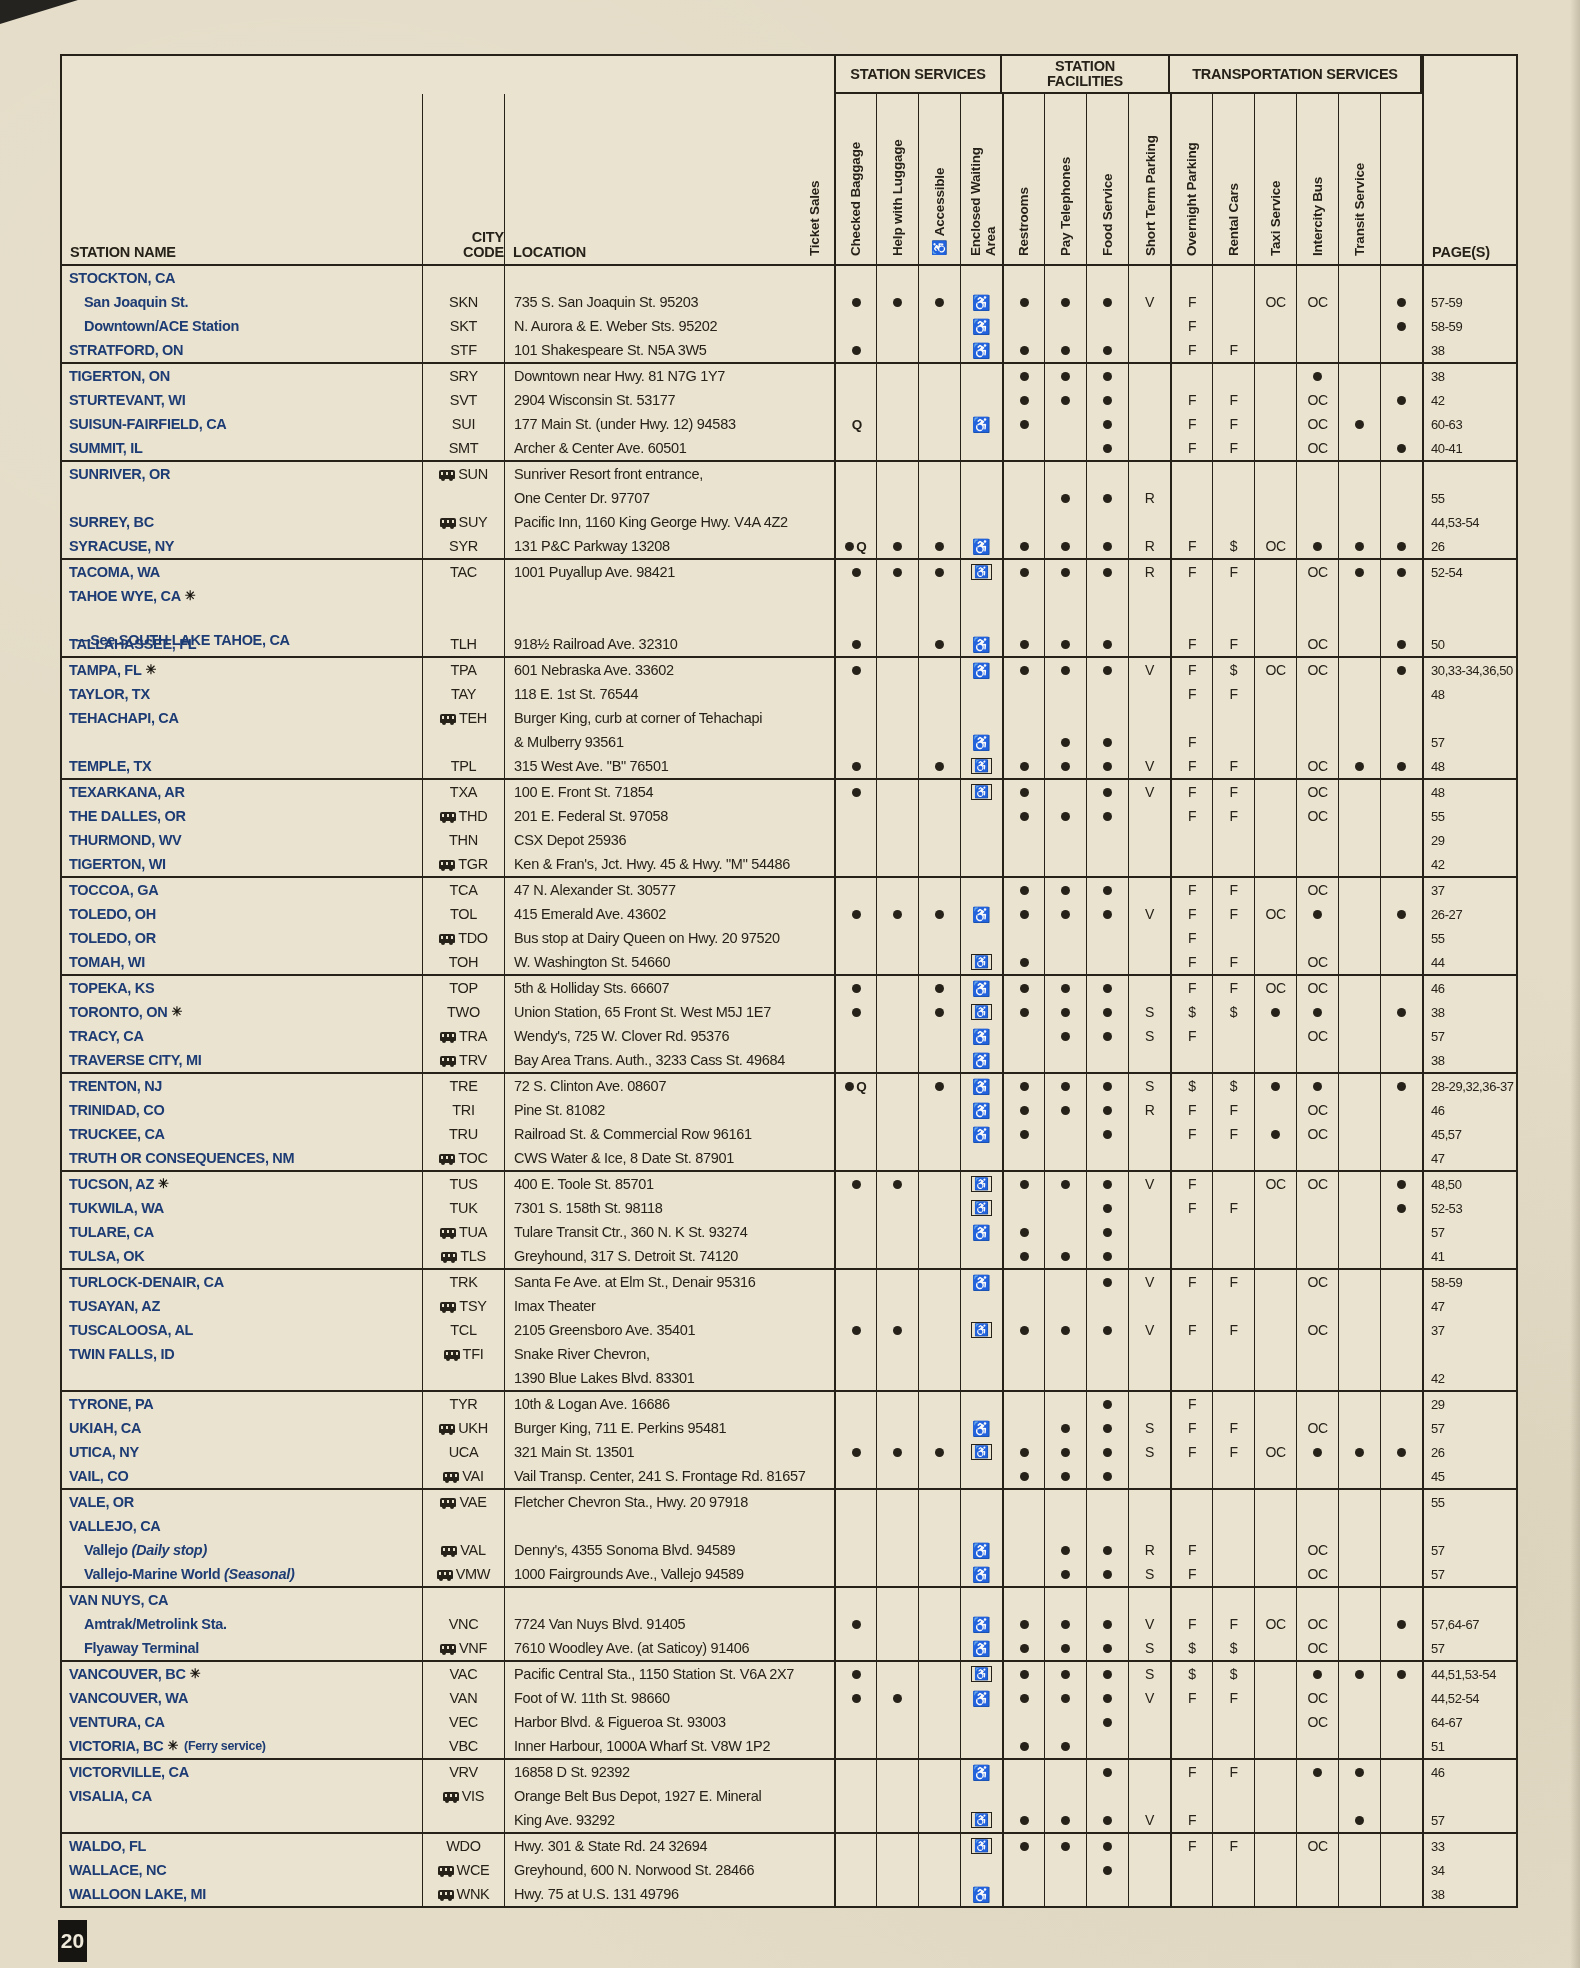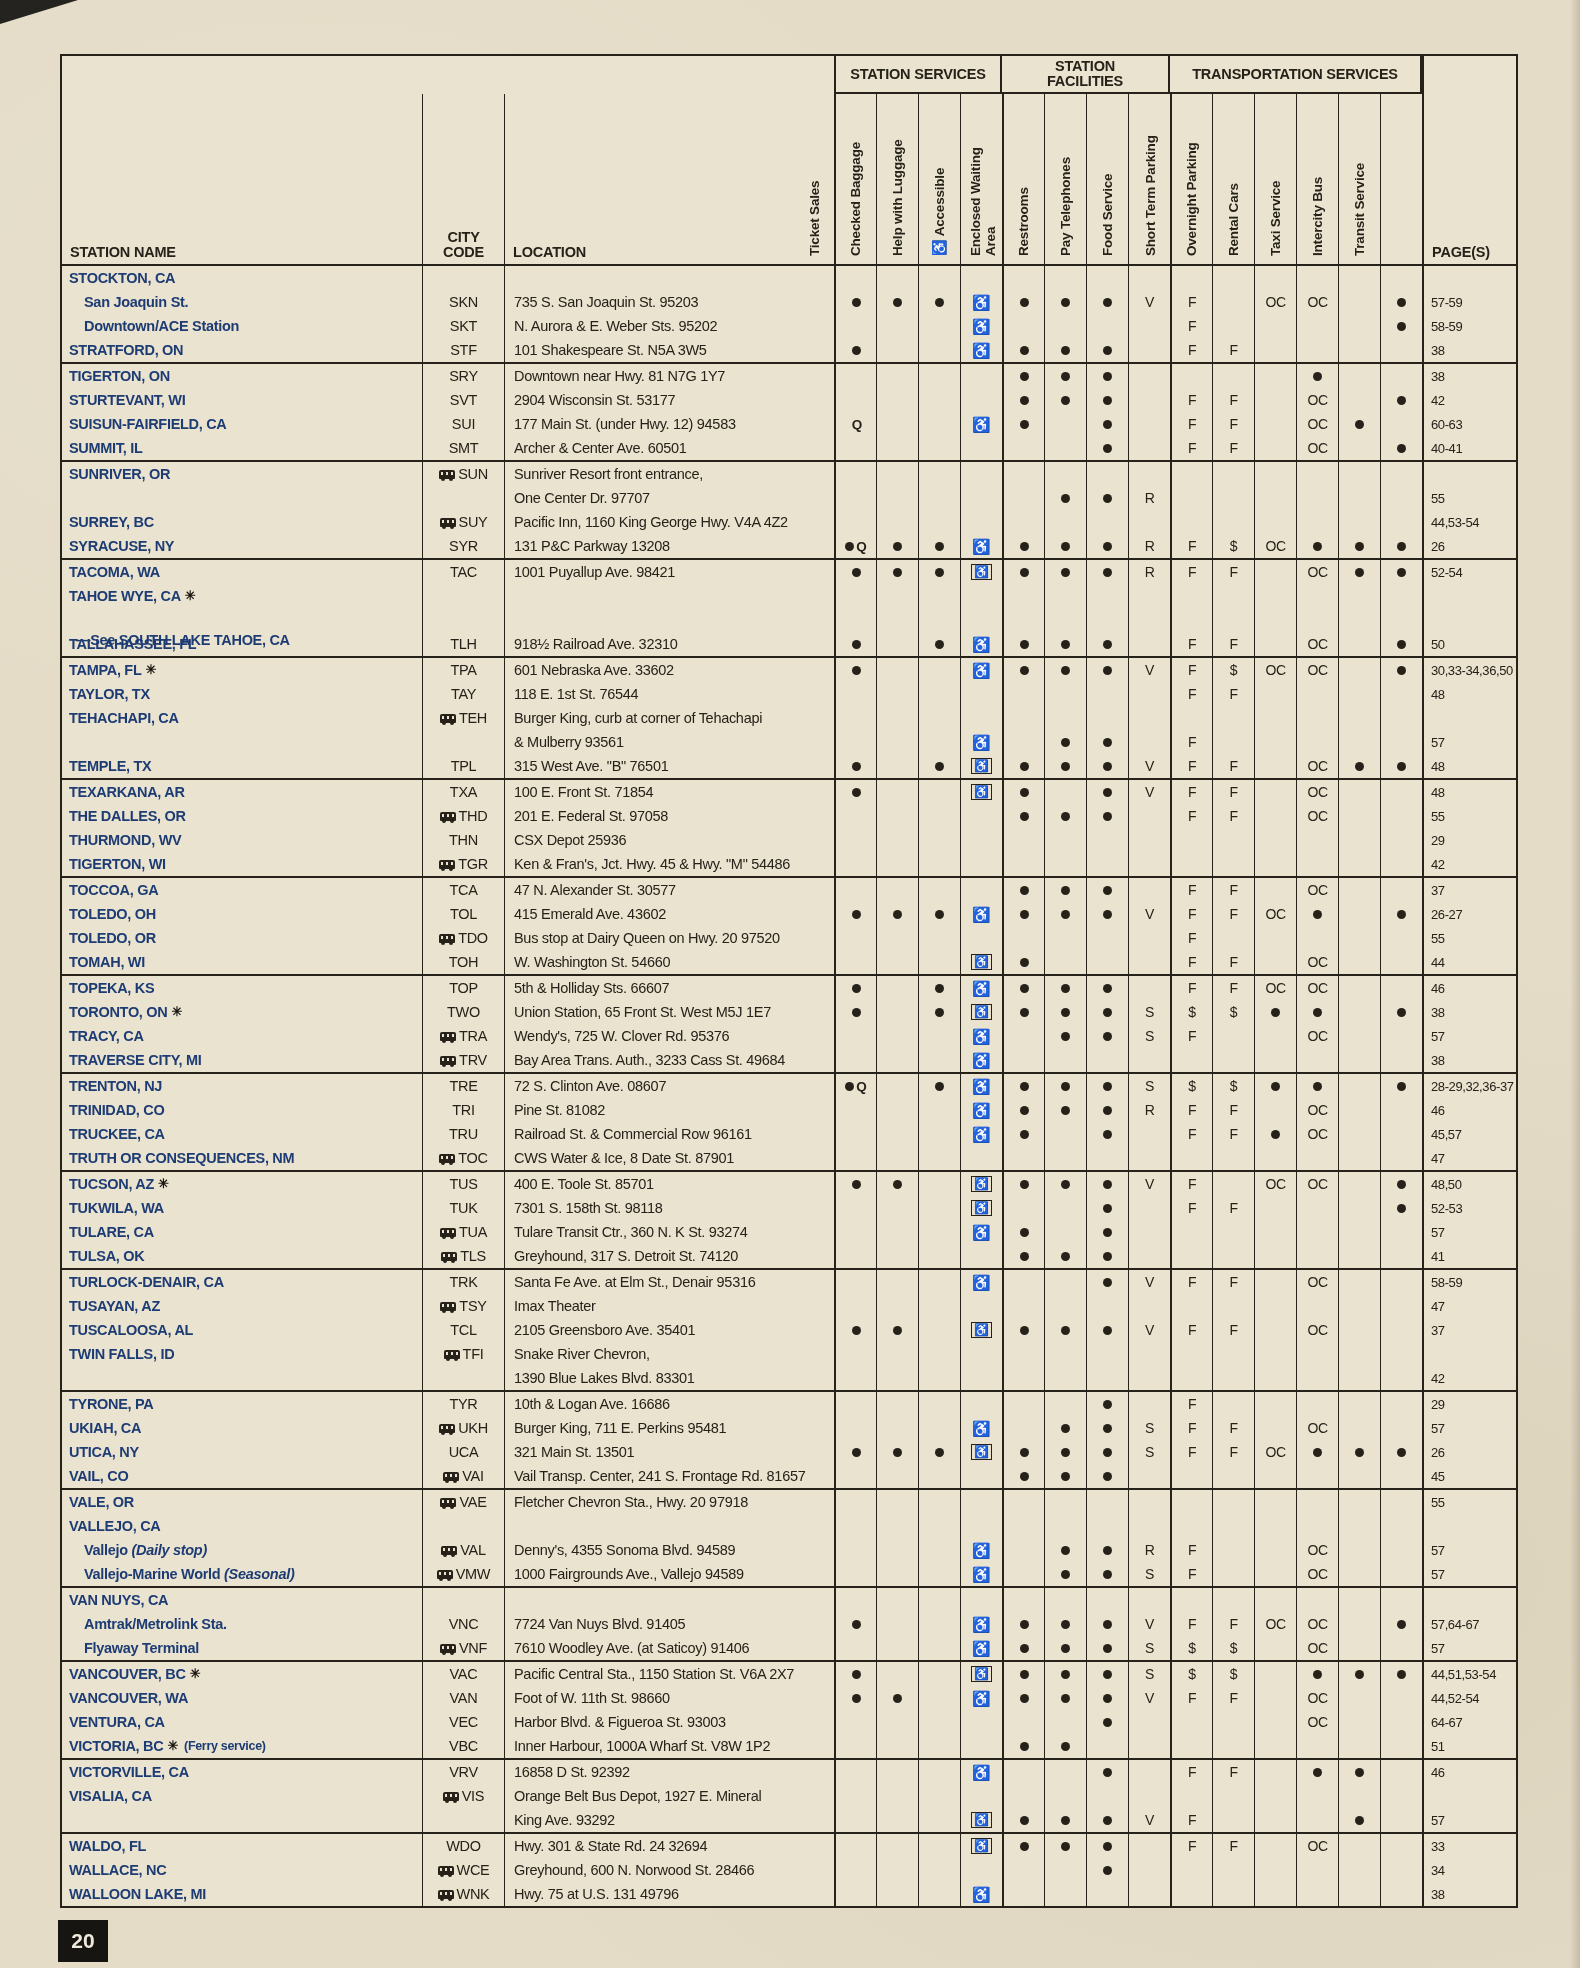--- a/index.html
+++ b/index.html
@@ -73,21 +73,21 @@
   
   .vlabel-row{height:172px;border-bottom:var(--thick) solid var(--ink);}
   .hcell{position:relative;}
   .hcell.thin{border-left:var(--thin) solid var(--ink);}
   .hcell.thick{border-left:var(--thick) solid var(--ink);}
   .corner-label{
     position:absolute;bottom:4px;left:8px;
     font-weight:bold;font-size:14.5px;letter-spacing:-.2px;
     white-space:pre-line;line-height:15px;text-align:center;
   }
-  .corner-label.center{left:0;right:0;text-align:center;}
+  .corner-label.center{left:0;right:0;text-align:right;}
   .vcell{position:relative;}
   .vlabel{
     position:absolute;left:0;bottom:2px;
     width:164px;height:42px;
     transform-origin:0 100%;
     transform:rotate(-90deg);
     display:flex;flex-direction:column;justify-content:center;
     padding-left:6px;
     font-weight:bold;font-size:13.5px;line-height:15.5px;
     letter-spacing:-.2px;white-space:pre-line;
@@ -114,21 +114,21 @@
   .ltr{font-size:14px;letter-spacing:-.5px;}
   .wc{font-size:15px;line-height:1;}
   .wcb{font-size:12px;line-height:1;border:1.4px solid var(--ink);padding:1px 2px;}
   .bus{display:inline-block;width:16px;height:9px;background:var(--ink);border-radius:2px 2px 1px 1px;position:relative;flex:0 0 auto;}
   .bus::before{content:"";position:absolute;left:2px;right:2px;top:2px;height:3px;
     background:repeating-linear-gradient(90deg,var(--paper2) 0 2px,transparent 2px 5px);}
   .bus::after{content:"";position:absolute;bottom:-2px;left:2px;width:4px;height:4px;border-radius:50%;
     background:var(--ink);box-shadow:8px 0 0 var(--ink);}
   
   .pagenum{
-    position:absolute;left:58px;top:1920px;width:50px;height:42px;
+    position:absolute;left:58px;top:1920px;width:29px;height:42px;
     background:#161512;color:#efe9da;
     display:flex;align-items:center;justify-content:center;
     font-weight:bold;font-size:21px;
   }
 </style>
 </head>
 <body>
 
 <div class="page">
   <div class="corner-wedge"></div>

